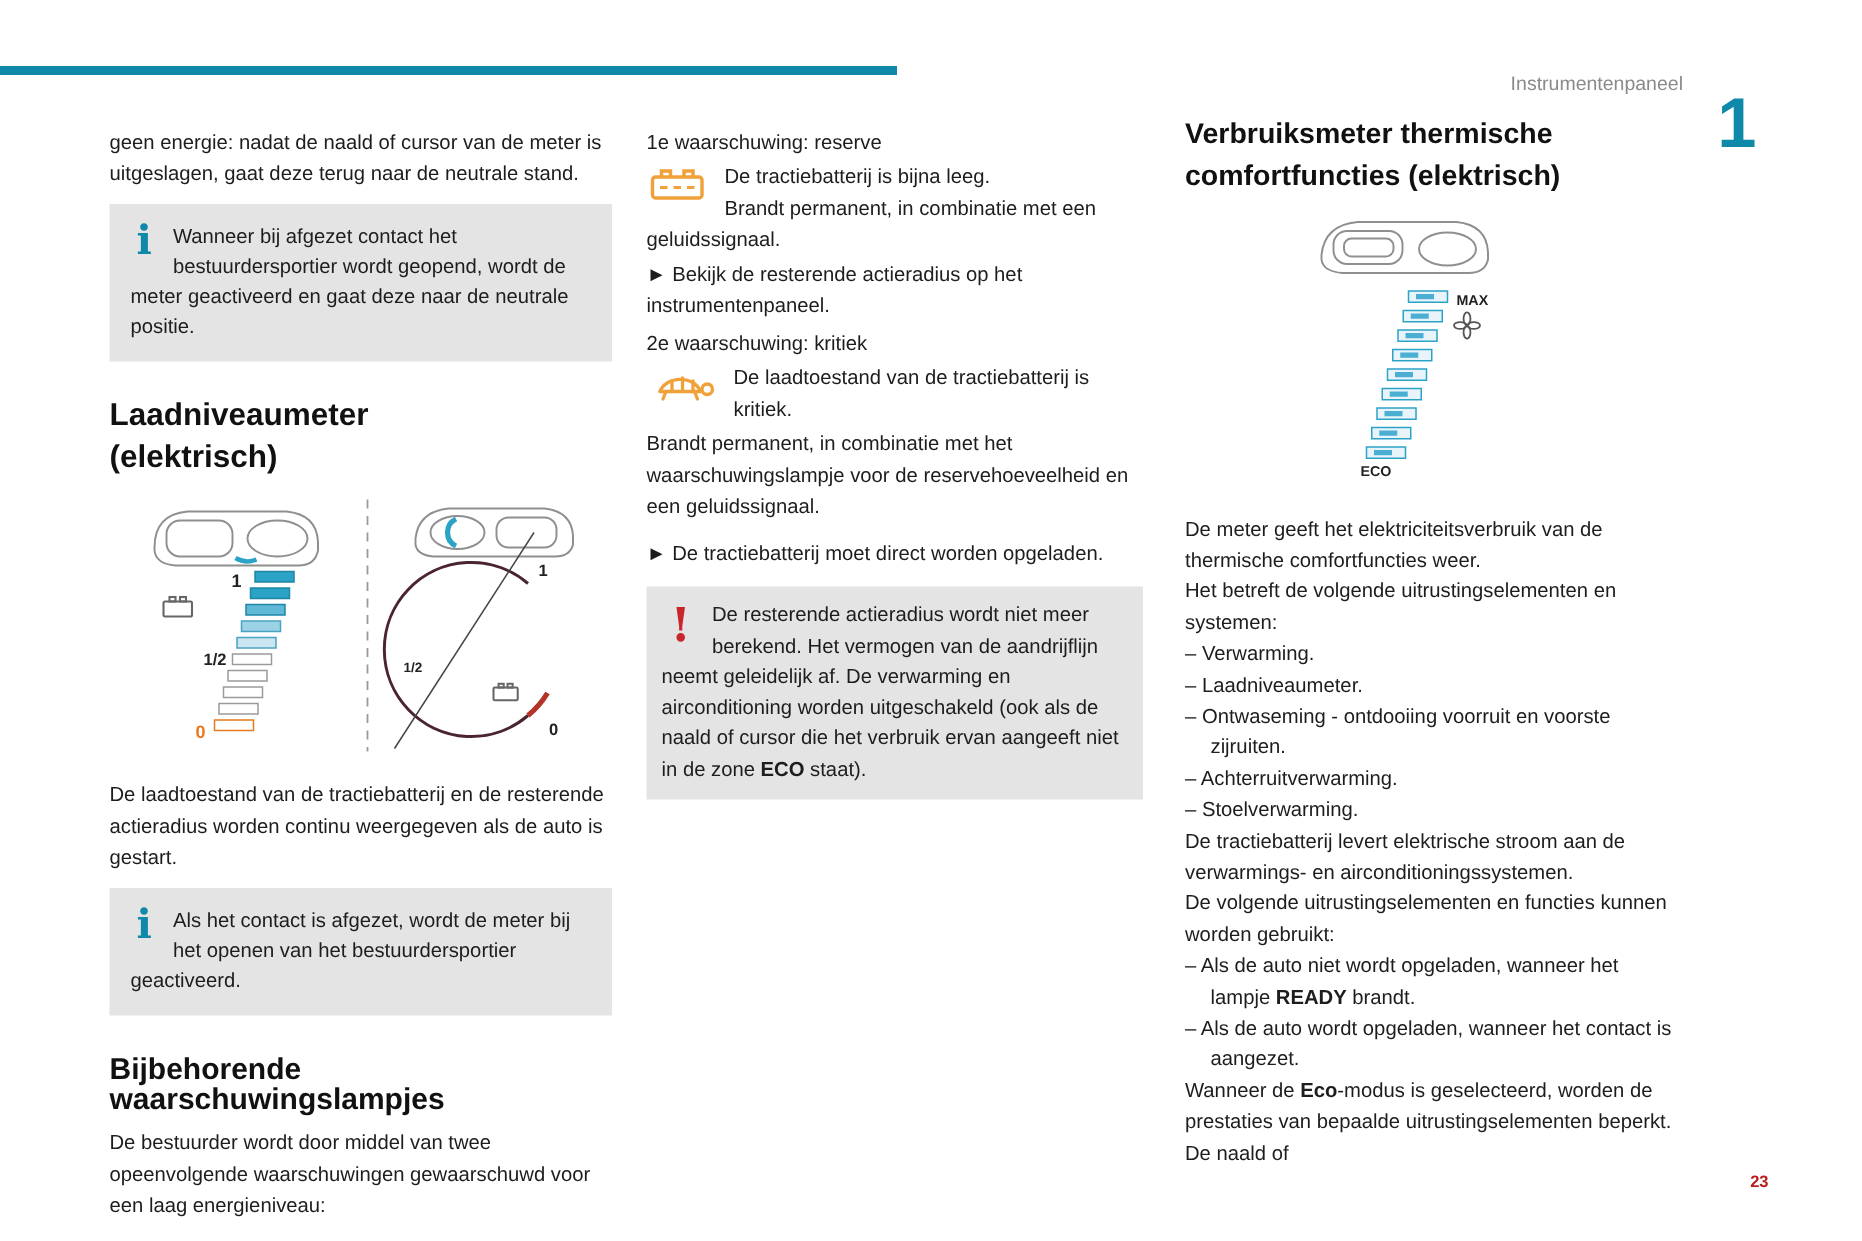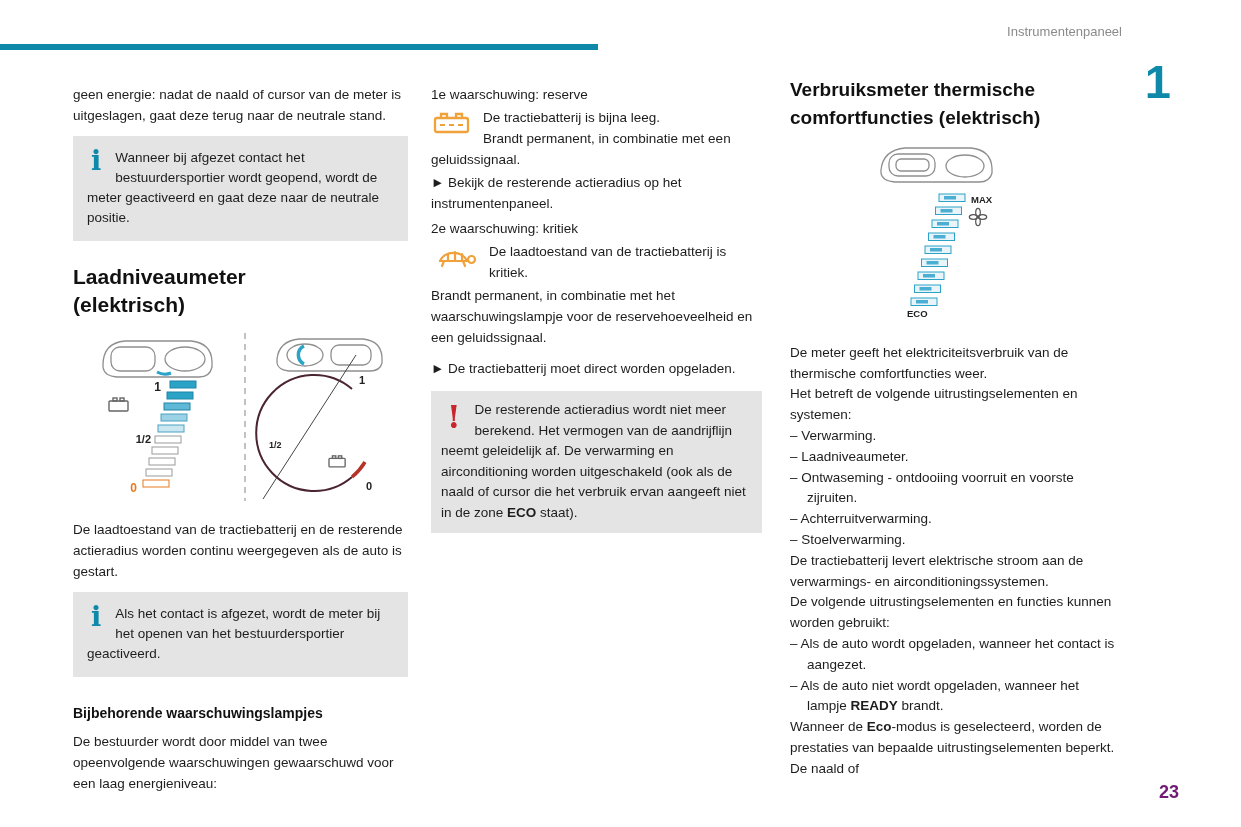--- a/index.html
+++ b/index.html
@@ -2,36 +2,36 @@
 <html><head>
 <meta charset="utf-8">
 <style>
   * { box-sizing: border-box; margin: 0; padding: 0; }
   html, body { width: 1241px; height: 827px; background: #ffffff; overflow: hidden; }
   body { font-family: "Liberation Sans", sans-serif; color: #1d1d1d; position: relative; }
 
   .page { position: absolute; inset: 0; }
 
   .topbar { position: absolute; left: 0; top: 44px; width: 598px; height: 6px; background: #0e89a9; }
-  .header-label { position: absolute; top: 24px; right: 119px; font-size: 13px; color: #8a8a8a; }
+  .header-label { position: absolute; top: 48px; right: 119px; font-size: 13px; color: #8a8a8a; }
   .chapter-num { position: absolute; top: 58px; right: 70px; font-size: 47px; font-weight: bold; color: #0e89a9; line-height: 1; }
-  .page-num { position: absolute; top: 782px; right: 62px; font-size: 18px; font-weight: bold; color: #701a75; }
+  .page-num { position: absolute; top: 782px; right: 62px; font-size: 11px; font-weight: bold; color: #b91c1c; }
 
   .col { position: absolute; font-size: 13.5px; line-height: 21px; }
   .col1 { left: 73px;  top: 84px; width: 335px; }
   .col2 { left: 431px; top: 84px; width: 331px; }
   .col3 { left: 790px; top: 76px; width: 332px; line-height: 20.8px; }
 
   .col p { margin: 0 0 10px 0; }
   .col3 p { margin: 0; }
 
   h1 { font-size: 21px; line-height: 28px; font-weight: bold; color: #111; margin: 0 0 12px 0; }
   .col3 h1 { font-size: 19px; margin: 0 0 8px 0; }
   .hline { display: block; }
-  h2.subhead { font-size: 14px; line-height: 20px; font-weight: bold; color: #111; margin: 14px 0 8px 0; }
+  h2.subhead { font-size: 20px; line-height: 20px; font-weight: bold; color: #111; margin: 14px 0 8px 0; }
 
   .infobox { background: #e4e4e4; padding: 8px 12px 9px 10px; margin: 2px 0 22px 0; overflow: hidden; }
   .infobox p { margin: 4px; line-height: 20px; }
   .info-i { float: left; font-family: "DejaVu Serif", serif; font-weight: bold; font-style: normal;
             font-size: 27px; line-height: 27px; color: #0e89a9; margin: 3px 14px 2px 8px; }
   .infobox2 { margin-bottom: 26px; }
 
   .illustration { margin: 0 0 10px 0; }
   .illus-center { width: 210px; margin: 4px auto 8px auto; }
 
@@ -229,19 +229,19 @@
 
     <p>De meter geeft het elektriciteitsverbruik van de thermische comfortfuncties weer.</p>
     <p>Het betreft de volgende uitrustingselementen en systemen:</p>
     <p class="hang">– Verwarming.</p>
     <p class="hang">– Laadniveaumeter.</p>
     <p class="hang">– Ontwaseming - ontdooiing voorruit en voorste zijruiten.</p>
     <p class="hang">– Achterruitverwarming.</p>
     <p class="hang">– Stoelverwarming.</p>
     <p>De tractiebatterij levert elektrische stroom aan de verwarmings- en airconditioningssystemen.</p>
     <p>De volgende uitrustingselementen en functies kunnen worden gebruikt:</p>
+    <p class="hang"><span>– Als de auto niet wordt opgeladen, wanneer het lampje </span><span class="b">READY</span><span> brandt.</span></p>
     <p class="hang">– Als de auto wordt opgeladen, wanneer het contact is aangezet.</p>
-    <p class="hang"><span>– Als de auto niet wordt opgeladen, wanneer het lampje </span><span class="b">READY</span><span> brandt.</span></p>
     <p><span>Wanneer de </span><span class="b">Eco</span><span>-modus is geselecteerd, worden de prestaties van bepaalde uitrustingselementen beperkt. De naald of</span></p>
   </div>
 
   <div class="page-num">23</div>
 </div>
 
 </body></html>

